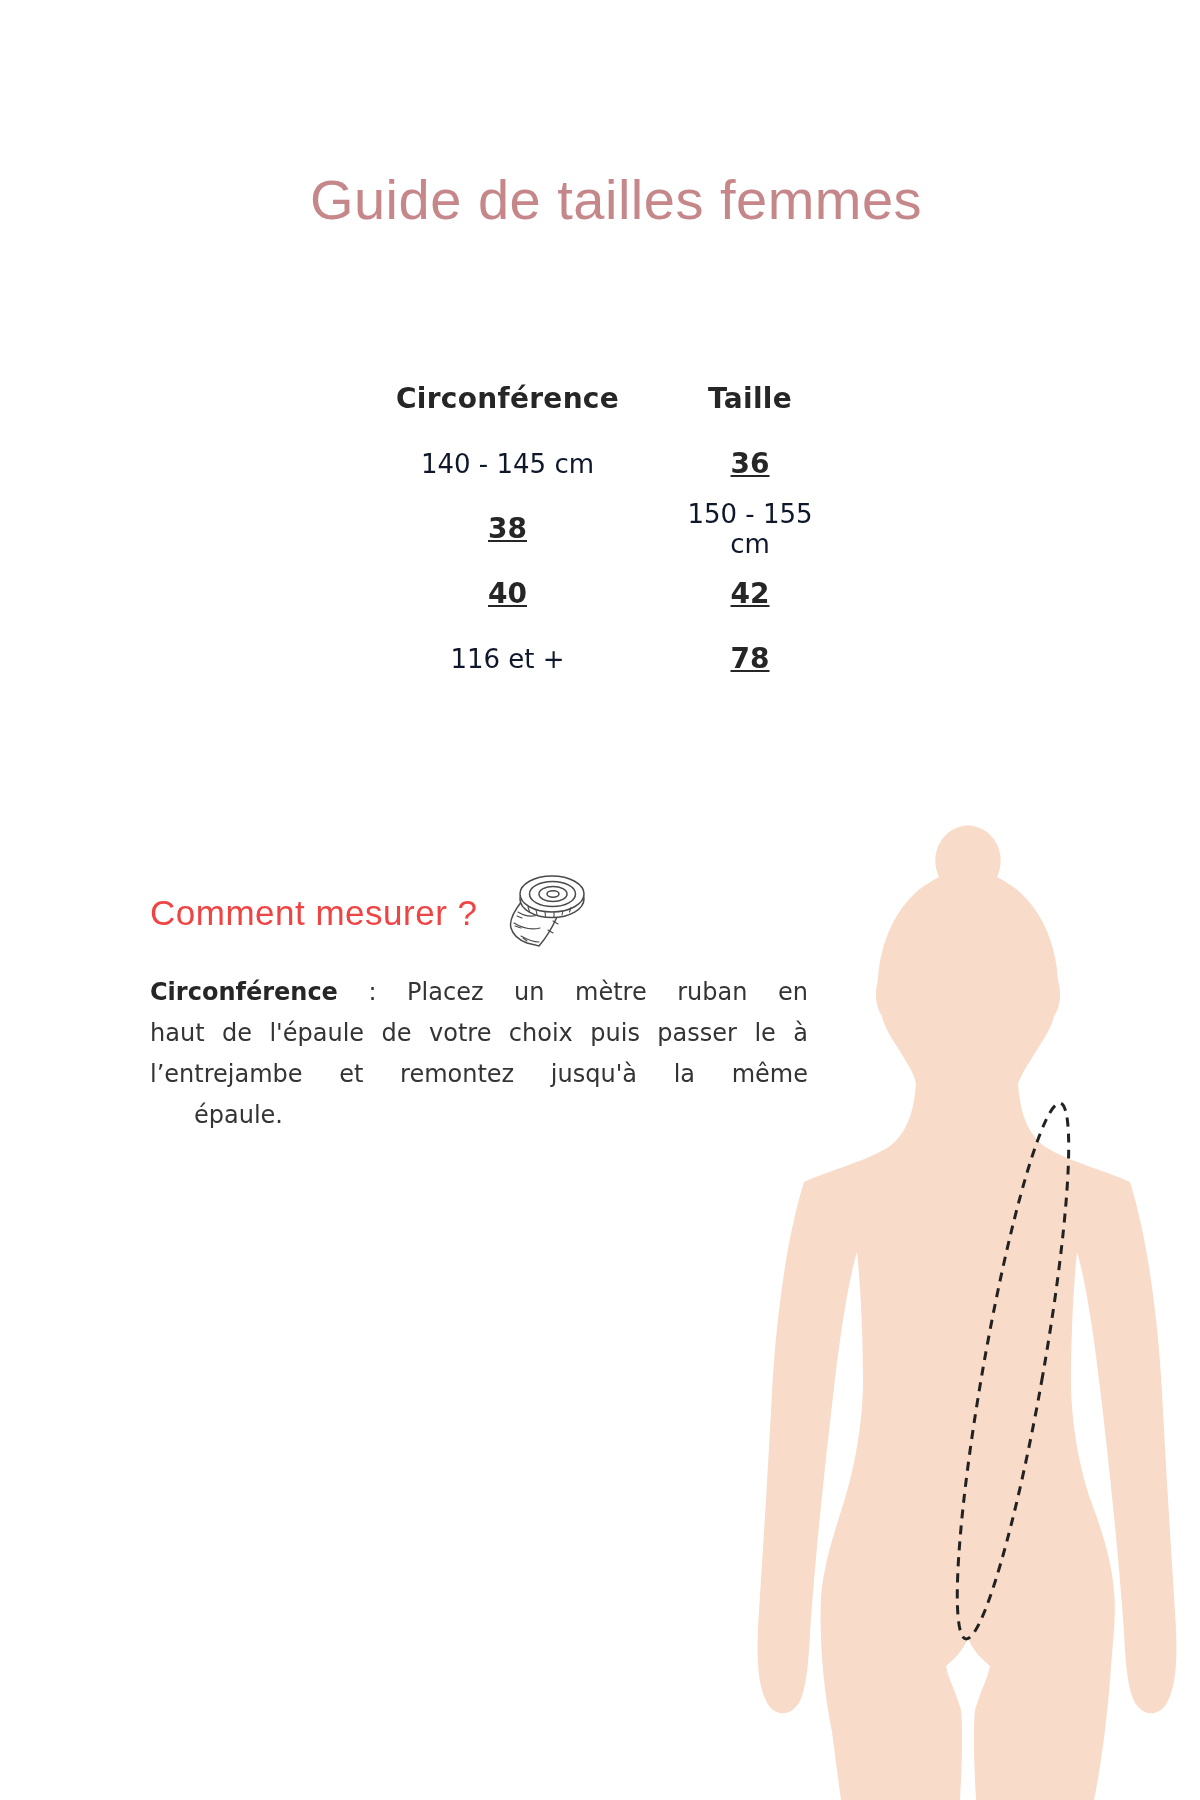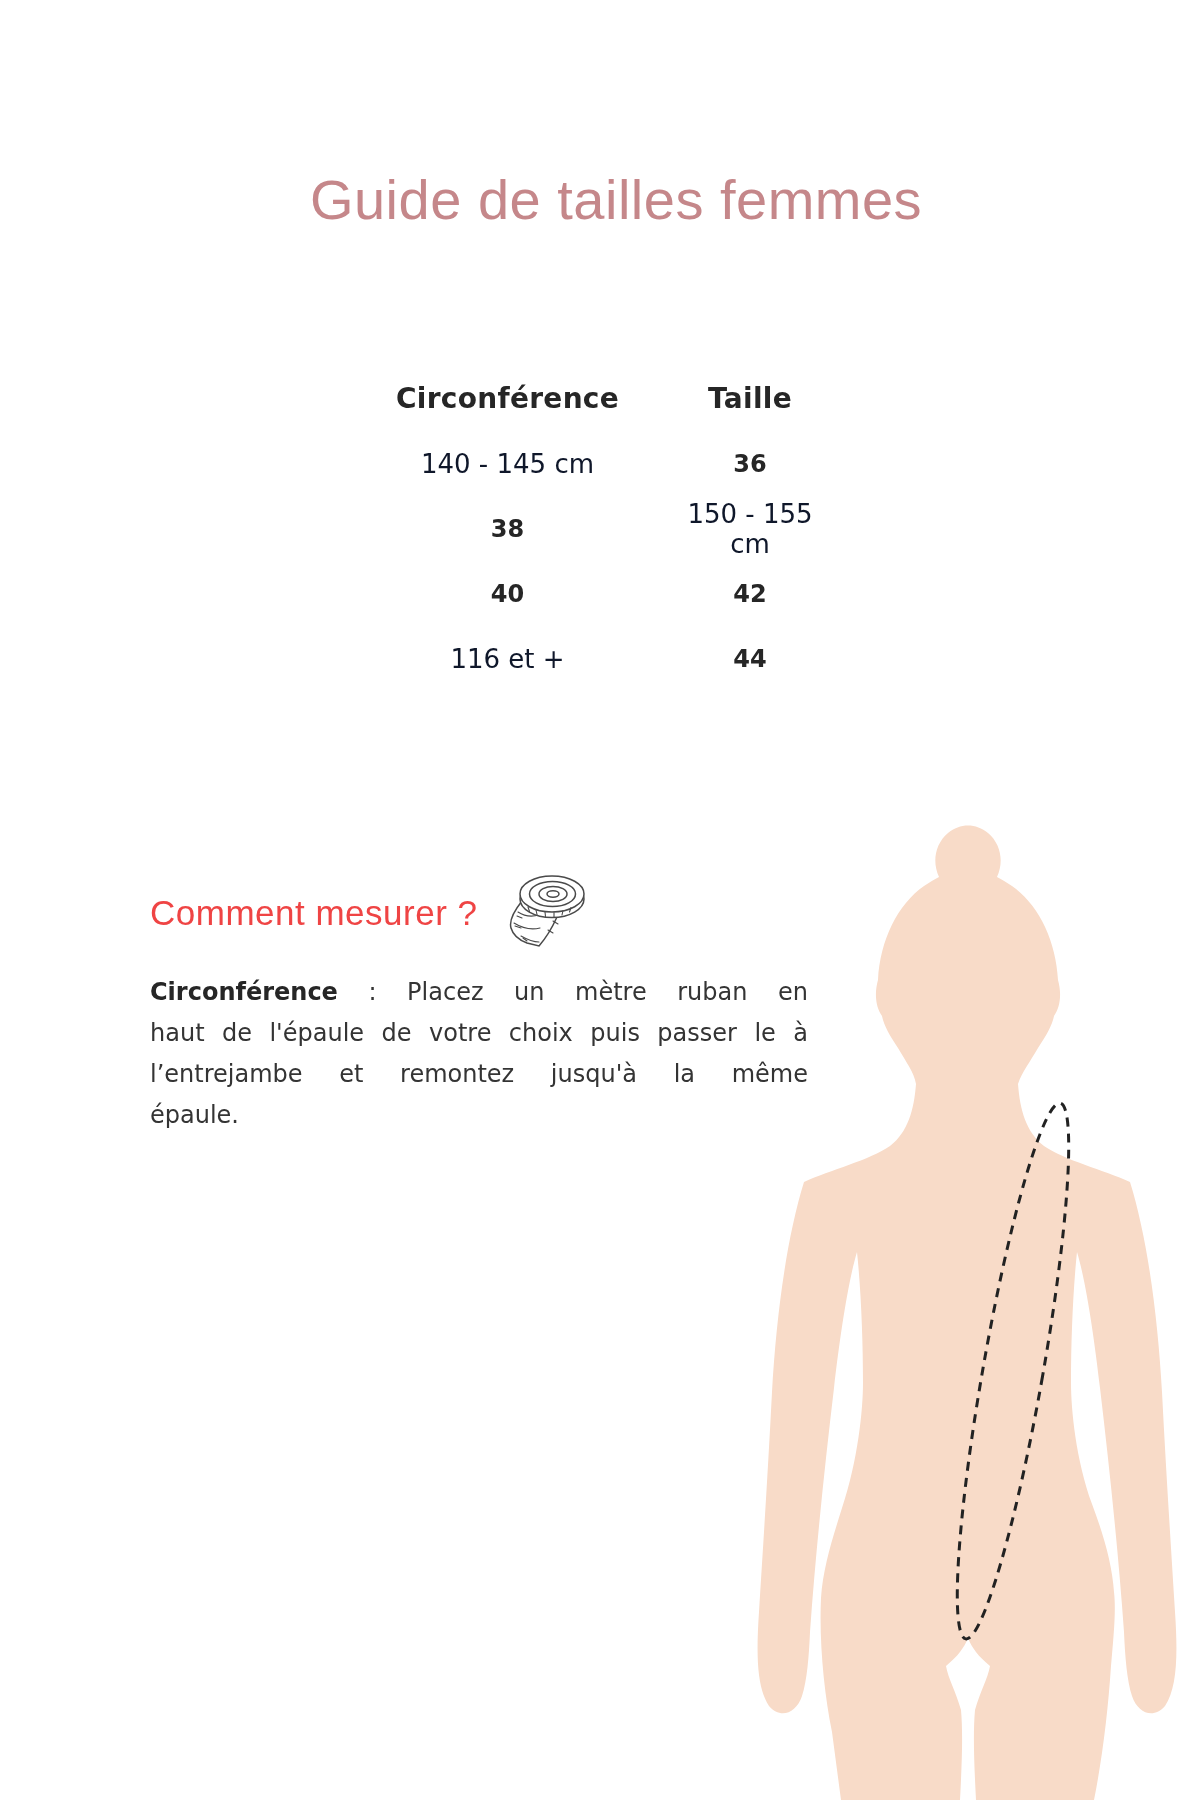--- a/index.html
+++ b/index.html
@@ -27,21 +27,21 @@
     grid-template-columns:335px 150px;
     grid-auto-rows:65px;
     align-items:center;
     color:#262626;
   }
   .size-table .cell{text-align:center;}
   .size-table .head{
     font-weight:700;font-size:28px;letter-spacing:0.3px;
   }
   .size-table .range{font-size:26px;color:#0f172a;}
-  .size-table .size{font-weight:700;font-size:24px;}
+  .size-table .size{font-weight:700;font-size:28px;text-decoration:underline;}
   
   .how-heading{
     position:absolute;left:150px;top:893px;
     font-family:"Liberation Sans",sans-serif;
     font-weight:400;
     font-size:35px;line-height:40px;
     letter-spacing:0.5px;
     color:#ef4444;
   }
   .tape-icon{
@@ -52,21 +52,21 @@
     font-size:24px;line-height:41px;
     color:#343434;
   }
   .measure-text .line{
     height:41px;overflow:hidden;
     text-align:justify;
     text-align-last:justify;
     white-space:normal;
   }
   .measure-text .line.last{
-    text-align:left;text-align-last:left;
+    text-align:left;text-align-last:left;margin-left:44px;
   }
   .measure-text b{font-weight:700;color:#262626;}
   
   .silhouette{
     position:absolute;left:720px;top:820px;width:480px;height:980px;
   }
 </style>
 </head>
 <body>
 
@@ -82,21 +82,21 @@
     <div class="cell size">36</div>
 
     <div class="cell size">38</div>
 
     <div class="cell range">150 - 155 cm</div>
     <div class="cell size">40</div>
 
     <div class="cell size">42</div>
 
     <div class="cell range">116 et +</div>
-    <div class="cell size">44</div>
+    <div class="cell size">78</div>
   </div>
 
   <div class="how-heading">Comment mesurer ?</div>
 
   <svg class="tape-icon" viewBox="0 0 84 82" xmlns="http://www.w3.org/2000/svg">
     <g stroke="#4a4a4a" stroke-width="1.5" fill="none" stroke-linecap="round">
       <path d="M 16 33 C 8 43, 3 53, 5 60 C 7 67, 13 72, 21 75 L 33 78 C 40 70, 46 60, 51 49 L 57 40" fill="#ffffff"></path>
       <path d="M 12 44 C 18 48, 26 49, 33 47 M 8 55 C 16 60, 26 62, 34 60 M 15 68 C 22 72, 28 74, 33 74" stroke-width="1.1"></path>
       <path d="M 11 48 l 5 2 M 9 58 l 6 2 M 17 70 l 4 3 M 42 62 l 5 3 M 47 53 l 5 3" stroke-width="1.1"></path>
       <ellipse cx="46" cy="31" rx="32" ry="18.5" fill="#ffffff"></ellipse>

